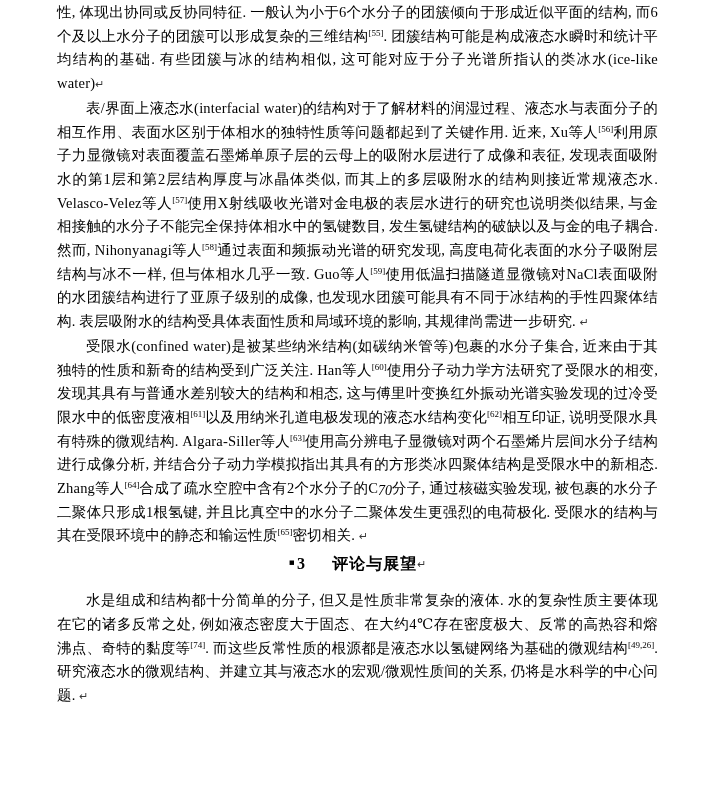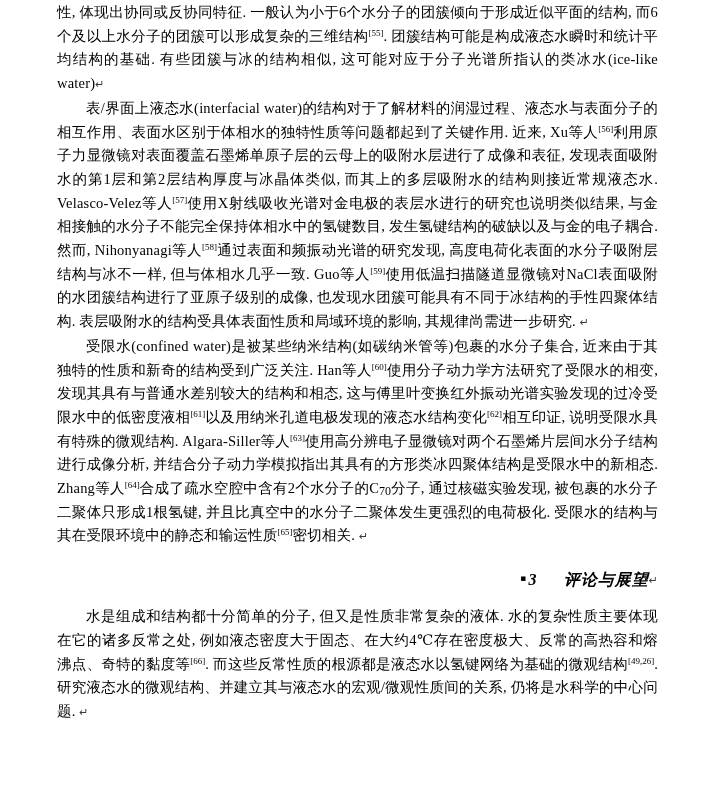--- a/index.html
+++ b/index.html
@@ -34,38 +34,37 @@
     text-indent: 0;
   }
   .doc p.indent { text-indent: 2em; }
   sup.cite {
     font-size: 9px;
     line-height: 0;
     vertical-align: 5px;
     letter-spacing: 0;
   }
   sub.chem {
-    font-size: 12px;
+    font-size: 14px;
     line-height: 0;
     vertical-align: -2px;
     letter-spacing: 0;
+    font-style: italic;
   }
   .pmark {
     font-family: "DejaVu Sans", sans-serif;
     font-size: 11px;
     color: #3a3a3a;
     letter-spacing: 0;
   }
   .heading {
-    margin-top: 16px;
     margin-bottom: 11px;
     line-height: 27px;
-    text-align: right;
+    text-align: center;
     white-space: nowrap;
-    font-style: italic;
   }
   .heading .bullet {
     font-family: "DejaVu Sans", sans-serif;
     font-size: 9px;
     vertical-align: 4px;
     margin-right: 2px;
     color: #000;
   }
   .heading .num {
     font-weight: bold;
@@ -83,15 +82,15 @@
 </style>
 </head>
 <body>
 
 <div class="page">
   <div class="doc">
       <p>性, 体现出协同或反协同特征. 一般认为小于6个水分子的团簇倾向于形成近似平面的结构, 而6个及以上水分子的团簇可以形成复杂的三维结构<sup class="cite">[55]</sup>. 团簇结构可能是构成液态水瞬时和统计平均结构的基础. 有些团簇与冰的结构相似, 这可能对应于分子光谱所指认的类冰水(ice-like water)<span class="pmark">↵</span></p>
       <p class="indent">表/界面上液态水(interfacial water)的结构对于了解材料的润湿过程、液态水与表面分子的相互作用、表面水区别于体相水的独特性质等问题都起到了关键作用. 近来, Xu等人<sup class="cite">[56]</sup>利用原子力显微镜对表面覆盖石墨烯单原子层的云母上的吸附水层进行了成像和表征, 发现表面吸附水的第1层和第2层结构厚度与冰晶体类似, 而其上的多层吸附水的结构则接近常规液态水. Velasco-Velez等人<sup class="cite">[57]</sup>使用X射线吸收光谱对金电极的表层水进行的研究也说明类似结果, 与金相接触的水分子不能完全保持体相水中的氢键数目, 发生氢键结构的破缺以及与金的电子耦合. 然而, Nihonyanagi等人<sup class="cite">[58]</sup>通过表面和频振动光谱的研究发现, 高度电荷化表面的水分子吸附层结构与冰不一样, 但与体相水几乎一致. Guo等人<sup class="cite">[59]</sup>使用低温扫描隧道显微镜对NaCl表面吸附的水团簇结构进行了亚原子级别的成像, 也发现水团簇可能具有不同于冰结构的手性四聚体结构. 表层吸附水的结构受具体表面性质和局域环境的影响, 其规律尚需进一步研究. <span class="pmark">↵</span></p>
       <p class="indent">受限水(confined water)是被某些纳米结构(如碳纳米管等)包裹的水分子集合, 近来由于其独特的性质和新奇的结构受到广泛关注. Han等人<sup class="cite">[60]</sup>使用分子动力学方法研究了受限水的相变, 发现其具有与普通水差别较大的结构和相态, 这与傅里叶变换红外振动光谱实验发现的过冷受限水中的低密度液相<sup class="cite">[61]</sup>以及用纳米孔道电极发现的液态水结构变化<sup class="cite">[62]</sup>相互印证, 说明受限水具有特殊的微观结构. Algara-Siller等人<sup class="cite">[63]</sup>使用高分辨电子显微镜对两个石墨烯片层间水分子结构进行成像分析, 并结合分子动力学模拟指出其具有的方形类冰四聚体结构是受限水中的新相态. Zhang等人<sup class="cite">[64]</sup>合成了疏水空腔中含有2个水分子的C<sub class="chem">70</sub>分子, 通过核磁实验发现, 被包裹的水分子二聚体只形成1根氢键, 并且比真空中的水分子二聚体发生更强烈的电荷极化. 受限水的结构与其在受限环境中的静态和输运性质<sup class="cite">[65]</sup>密切相关. <span class="pmark">↵</span></p>
       <div class="heading"><span class="bullet">▪</span><span class="num">3</span><span class="title">评论与展望</span><span class="pmark">↵</span></div>
-      <p class="indent">水是组成和结构都十分简单的分子, 但又是性质非常复杂的液体. 水的复杂性质主要体现在它的诸多反常之处, 例如液态密度大于固态、在大约4℃存在密度极大、反常的高热容和熔沸点、奇特的黏度等<sup class="cite">[66]</sup>. 而这些反常性质的根源都是液态水以氢键网络为基础的微观结构<sup class="cite">[49,26]</sup>. 研究液态水的微观结构、并建立其与液态水的宏观/微观性质间的关系, 仍将是水科学的中心问题. <span class="pmark">↵</span></p>
+      <p class="indent">水是组成和结构都十分简单的分子, 但又是性质非常复杂的液体. 水的复杂性质主要体现在它的诸多反常之处, 例如液态密度大于固态、在大约4℃存在密度极大、反常的高热容和熔沸点、奇特的黏度等<sup class="cite">[74]</sup>. 而这些反常性质的根源都是液态水以氢键网络为基础的微观结构<sup class="cite">[49,26]</sup>. 研究液态水的微观结构、并建立其与液态水的宏观/微观性质间的关系, 仍将是水科学的中心问题. <span class="pmark">↵</span></p>
     </div>
 </div>
 
 </body></html>

